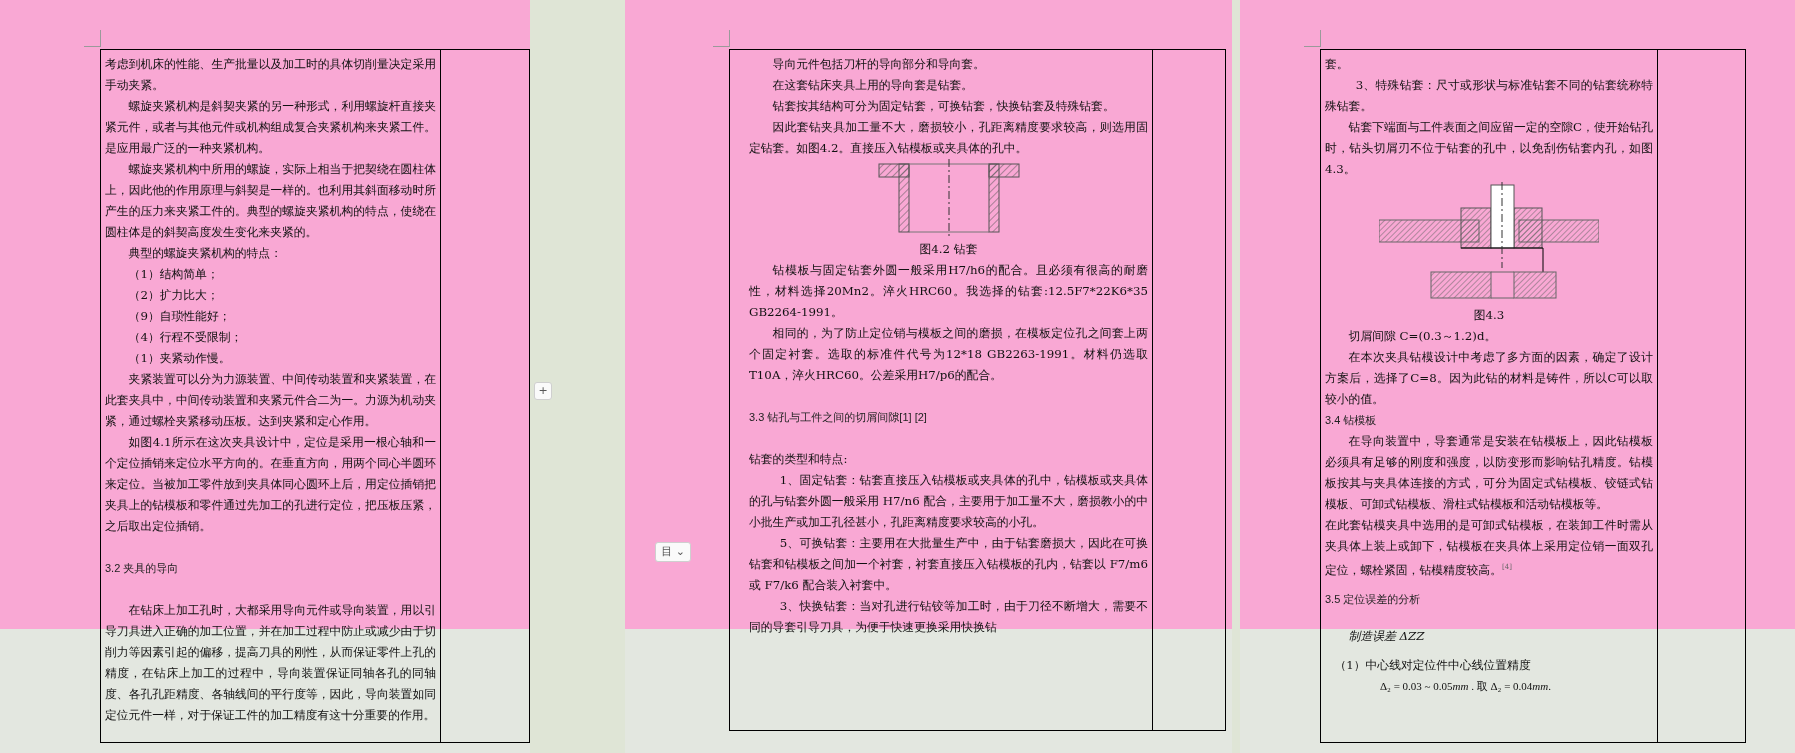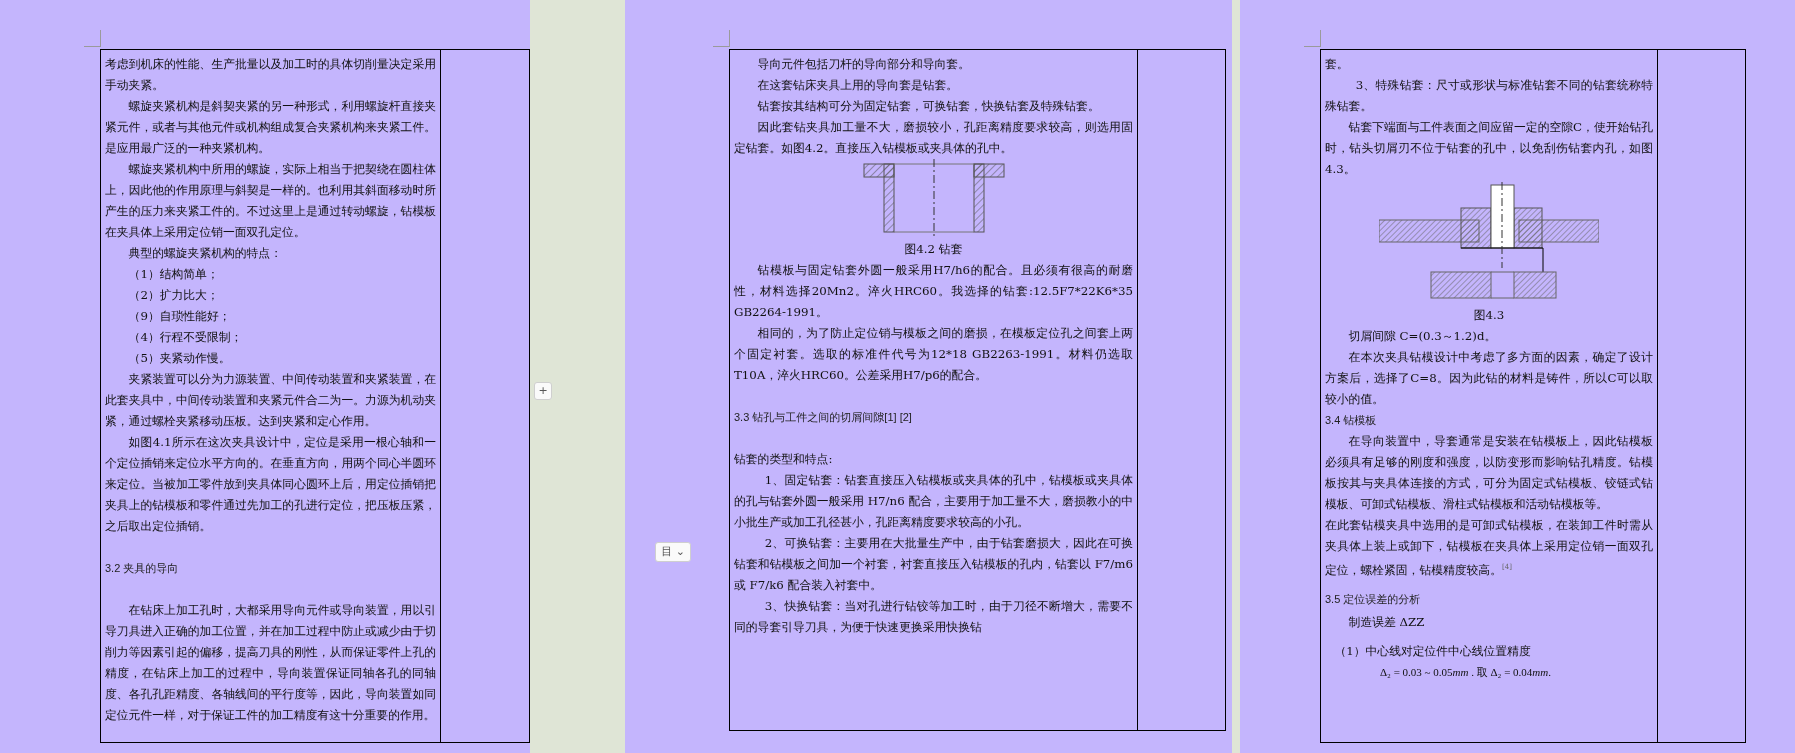--- a/index.html
+++ b/index.html
@@ -3,21 +3,21 @@
 <meta charset="utf-8">
 <style>
   html, body { margin:0; padding:0; }
   body {
     width:1795px; height:753px; overflow:hidden;
     background:#e3e7e0;
     font-family:"DejaVu Serif", "Liberation Serif", serif;
     position:relative;
   }
   .page {
-    position:absolute; top:0; height:753px; background:#c4b5fd;
+    position:absolute; top:0; height:629px; background:#f9a8d4;
   }
   .p1 { left:0;    width:530px; }
   .p2 { left:625px; width:607px; }
   .p3 { left:1240px; width:555px; }
   .gutter { position:absolute; top:0; height:753px; background:#dfe5d6; }
   .crop { position:absolute; border-color:#9a9a9a; border-style:solid; width:16px; height:16px; }
   .frame {
     position:absolute; border:1px solid #000; box-sizing:border-box;
   }
   .textcol {
@@ -45,43 +45,43 @@
 </style>
 </head>
 <body>
 
 <div class="page p1">
   <div class="crop" style="left:84px;top:30px;border-width:0 1px 1px 0;"></div>
   <div class="frame" style="left:100px;top:49px;width:430px;height:694px;">
     <div class="textcol" style="width:340px;">
       <p>考虑到机床的性能、生产批量以及加工时的具体切削量决定采用手动夹紧。</p>
       <p class="ind">螺旋夹紧机构是斜契夹紧的另一种形式，利用螺旋杆直接夹紧元件，或者与其他元件或机构组成复合夹紧机构来夹紧工件。是应用最广泛的一种夹紧机构。</p>
-      <p class="ind">螺旋夹紧机构中所用的螺旋，实际上相当于把契绕在圆柱体上，因此他的作用原理与斜契是一样的。也利用其斜面移动时所产生的压力来夹紧工件的。不过这里上是通过转动螺旋，钻模板在夹具体上采用定位销一面双孔定位。</p>
+      <p class="ind">螺旋夹紧机构中所用的螺旋，实际上相当于把契绕在圆柱体上，因此他的作用原理与斜契是一样的。也利用其斜面移动时所产生的压力来夹紧工件的。典型的螺旋夹紧机构的特点，使绕在圆柱体是的斜契高度发生变化来夹紧的。</p>
       <p class="ind">典型的螺旋夹紧机构的特点：</p>
       <p class="ind2">（1）结构简单；</p>
       <p class="ind2">（2）扩力比大；</p>
       <p class="ind2">（9）自琐性能好；</p>
       <p class="ind2">（4）行程不受限制；</p>
-      <p class="ind2">（5）夹紧动作慢。</p>
+      <p class="ind2">（1）夹紧动作慢。</p>
       <p class="ind">夹紧装置可以分为力源装置、中间传动装置和夹紧装置，在此套夹具中，中间传动装置和夹紧元件合二为一。力源为机动夹紧，通过螺栓夹紧移动压板。达到夹紧和定心作用。</p>
       <p class="ind">如图4.1所示在这次夹具设计中，定位是采用一根心轴和一个定位插销来定位水平方向的。在垂直方向，用两个同心半圆环来定位。当被加工零件放到夹具体同心圆环上后，用定位插销把夹具上的钻模板和零件通过先加工的孔进行定位，把压板压紧，之后取出定位插销。</p>
       <div class="gap"></div>
       <p class="heading">3.2  夹具的导向</p>
       <div class="gap"></div>
       <p class="ind">在钻床上加工孔时，大都采用导向元件或导向装置，用以引导刀具进入正确的加工位置，并在加工过程中防止或减少由于切削力等因素引起的偏移，提高刀具的刚性，从而保证零件上孔的精度，在钻床上加工的过程中，导向装置保证同轴各孔的同轴度、各孔孔距精度、各轴线间的平行度等，因此，导向装置如同定位元件一样，对于保证工件的加工精度有这十分重要的作用。</p>
     </div>
   </div>
 </div>
 <div class="gutter" style="left:530px;width:95px;"></div>
 <div class="side-btn" style="left:534px;top:382px;width:16px;height:16px;line-height:16px;">+</div>
 
 <div class="page p2">
   <div class="crop" style="left:88px;top:30px;border-width:0 1px 1px 0;"></div>
   <div class="frame" style="left:104px;top:49px;width:497px;height:682px;">
-    <div class="textcol" style="width:408px;">
+    <div class="textcol" style="width:408px;margin-left:15px;">
       <p class="ind">导向元件包括刀杆的导向部分和导向套。</p>
       <p class="ind">在这套钻床夹具上用的导向套是钻套。</p>
       <p class="ind">钻套按其结构可分为固定钻套，可换钻套，快换钻套及特殊钻套。</p>
       <p class="ind">因此套钻夹具加工量不大，磨损较小，孔距离精度要求较高，则选用固定钻套。如图4.2。直接压入钻模板或夹具体的孔中。</p>
       <svg class="fig" width="150" height="80" viewBox="0 0 150 80">
         <defs>
           <pattern id="hatch" width="5" height="5" patternUnits="userSpaceOnUse" patternTransform="rotate(45)">
             <line x1="0" y1="0" x2="0" y2="5" stroke="#555" stroke-width="1"></line>
           </pattern>
         </defs>
@@ -94,21 +94,21 @@
         <line x1="75" y1="0" x2="75" y2="78" stroke="#333" stroke-dasharray="8,3,2,3"></line>
       </svg>
       <p class="cap">图4.2  钻套</p>
       <p class="ind">钻模板与固定钻套外圆一般采用H7/h6的配合。且必须有很高的耐磨性，材料选择20Mn2。淬火HRC60。我选择的钻套:12.5F7*22K6*35 GB2264-1991。</p>
       <p class="ind">相同的，为了防止定位销与模板之间的磨损，在模板定位孔之间套上两个固定衬套。选取的标准件代号为12*18 GB2263-1991。材料仍选取T10A，淬火HRC60。公差采用H7/p6的配合。</p>
       <div class="gap"></div>
       <p class="heading">3.3  钻孔与工件之间的切屑间隙[1] [2]</p>
       <div class="gap"></div>
       <p>钻套的类型和特点:</p>
       <p class="ind3">1、固定钻套：钻套直接压入钻模板或夹具体的孔中，钻模板或夹具体的孔与钻套外圆一般采用 H7/n6 配合，主要用于加工量不大，磨损教小的中小批生产或加工孔径甚小，孔距离精度要求较高的小孔。</p>
-      <p class="ind3">2、可换钻套：主要用在大批量生产中，由于钻套磨损大，因此在可换钻套和钻模板之间加一个衬套，衬套直接压入钻模板的孔内，钻套以 F7/m6 或 F7/k6 配合装入衬套中。</p>
+      <p class="ind3">5、可换钻套：主要用在大批量生产中，由于钻套磨损大，因此在可换钻套和钻模板之间加一个衬套，衬套直接压入钻模板的孔内，钻套以 F7/m6 或 F7/k6 配合装入衬套中。</p>
       <p class="ind3">3、快换钻套：当对孔进行钻铰等加工时，由于刀径不断增大，需要不同的导套引导刀具，为便于快速更换采用快换钻</p>
     </div>
   </div>
 </div>
 <div class="gutter" style="left:1232px;width:8px;"></div>
 <div class="side-btn" style="left:655px;top:542px;width:34px;height:18px;line-height:18px;">
   <span>目</span>
   <span>⌄</span>
 </div>
 
@@ -138,21 +138,21 @@
         <line x1="112" y1="118" x2="135" y2="118" stroke="#666"></line>
         <line x1="123" y1="2" x2="123" y2="88" stroke="#333" stroke-dasharray="8,3,2,3"></line>
       </svg>
       <p class="cap">图4.3</p>
       <p class="ind">切屑间隙  C=(0.3～1.2)d。</p>
       <p class="ind">在本次夹具钻模设计中考虑了多方面的因素，确定了设计方案后，选择了C=8。因为此钻的材料是铸件，所以C可以取较小的值。</p>
       <p class="heading">3.4  钻模板</p>
       <p class="ind">在导向装置中，导套通常是安装在钻模板上，因此钻模板必须具有足够的刚度和强度，以防变形而影响钻孔精度。钻模板按其与夹具体连接的方式，可分为固定式钻模板、铰链式钻模板、可卸式钻模板、滑柱式钻模板和活动钻模板等。</p>
       <p><span>在此套钻模夹具中选用的是可卸式钻模板，在装卸工件时需从夹具体上装上或卸下，钻模板在夹具体上采用定位销一面双孔定位，螺栓紧固，钻模精度较高。</span><sup class="ref">[4]</sup></p>
       <p class="heading" style="margin-top:8px;">3.5 定位误差的分析</p>
-      <p class="ind" style="margin-top:2px;">制造误差 ΔZZ</p>
+      <p class="ind" style="margin-top:16px;font-style:italic;">制造误差 ΔZZ</p>
       <p style="margin-top:8px;padding-left:0.8em;">（1）中心线对定位件中心线位置精度</p>
       <p class="formula" style="padding-left:5em;font-size:11px;">
         <span>Δ₂ = 0.03 ~ 0.05</span><i>mm</i>
         <span>. 取</span>
         <span>Δ₂ = 0.04</span><i>mm</i>.
       </p>
     </div>
   </div>
 </div>
 

